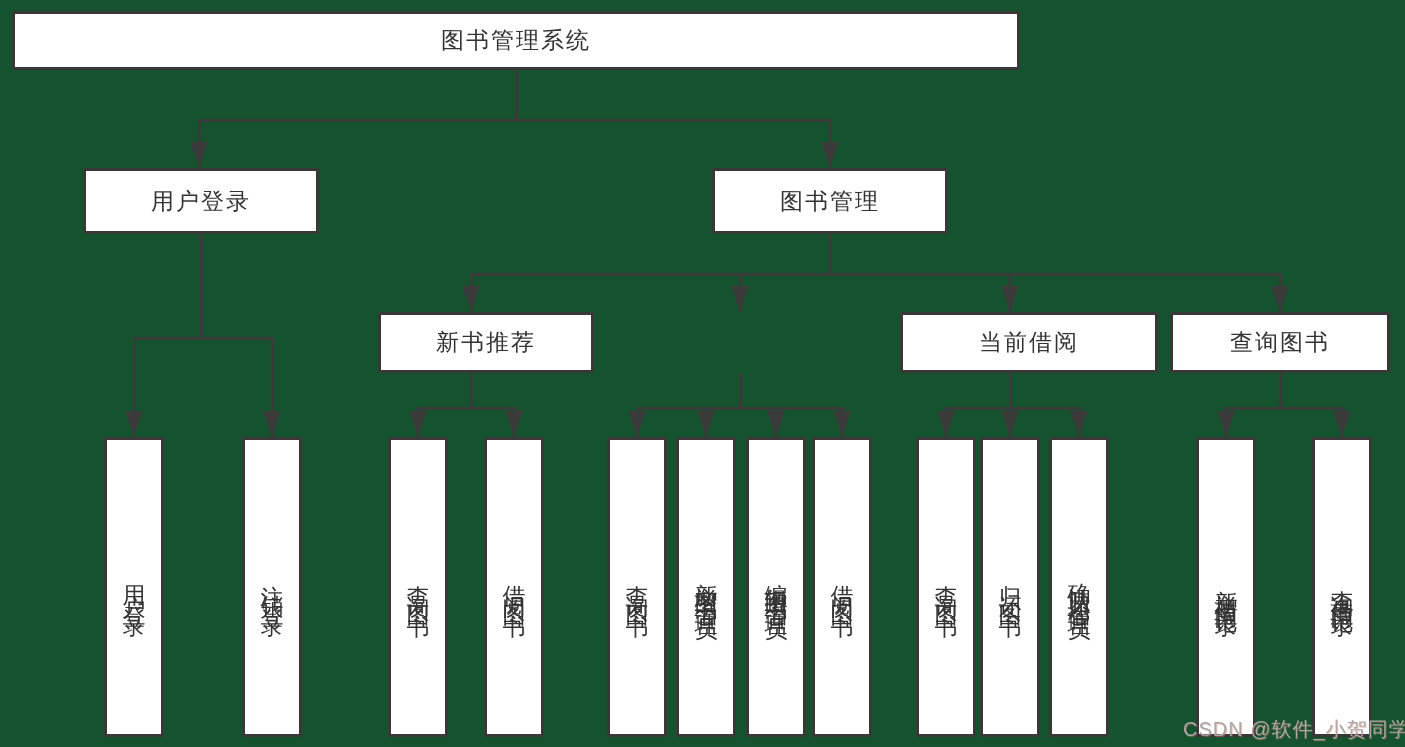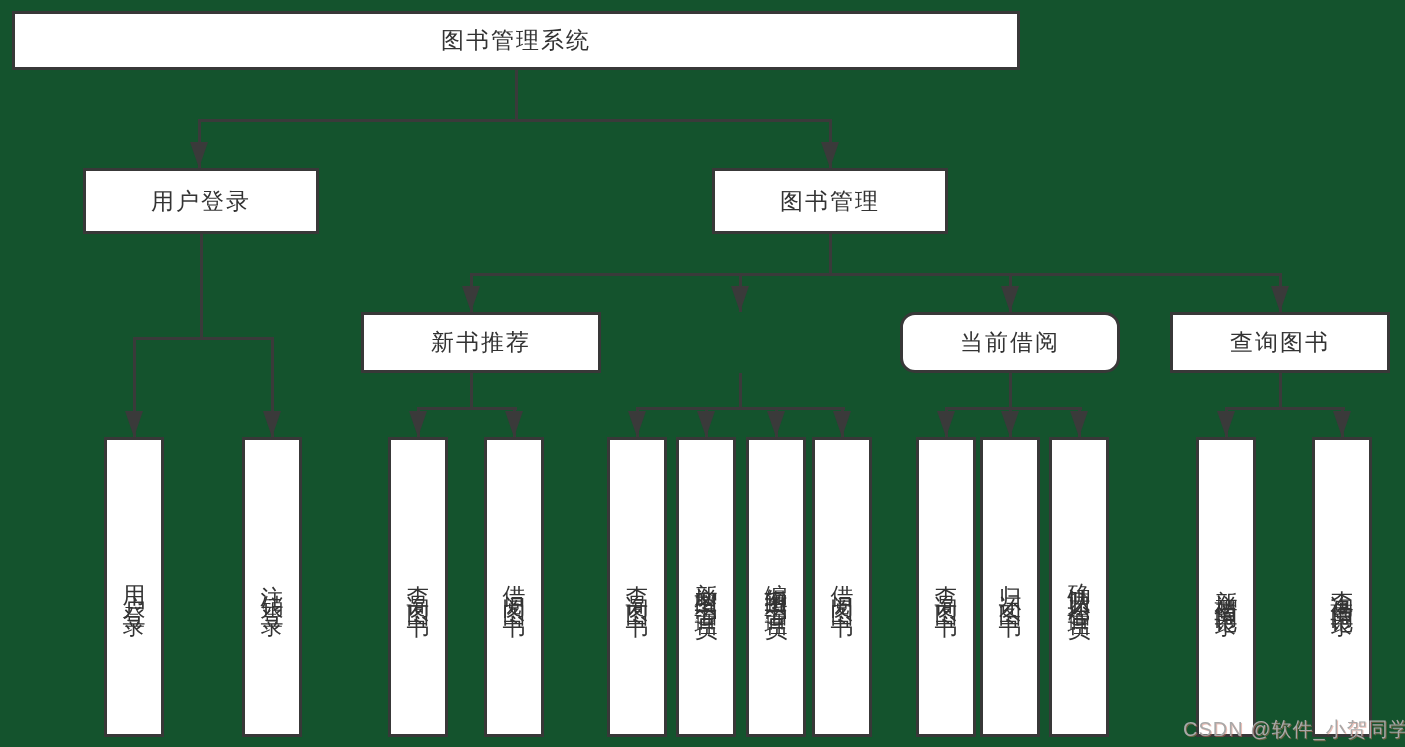--- a/index.html
+++ b/index.html
@@ -90,24 +90,24 @@
   <div class="hline" style="left:470px;top:273px;width:812px;"></div>
   <div class="vline" style="left:470px;top:273px;height:39px;"></div>
   <div class="arrow" style="left:462px;top:286px;"></div>
   <div class="vline" style="left:739px;top:273px;height:39px;"></div>
   <div class="arrow" style="left:731px;top:286px;"></div>
   <div class="vline" style="left:1009px;top:273px;height:39px;"></div>
   <div class="arrow" style="left:1001px;top:286px;"></div>
   <div class="vline" style="left:1279px;top:273px;height:39px;"></div>
   <div class="arrow" style="left:1271px;top:286px;"></div>
 
-  <div class="node" style="left:361px;top:312px;width:240px;height:61px;">
+  <div class="node" style="left:378px;top:312px;width:216px;height:61px;">
     <span>新书推荐</span>
   </div>
-  <div class="node" style="left:900px;top:312px;width:220px;height:61px;border-radius:15px;">
+  <div class="node" style="left:900px;top:312px;width:258px;height:61px;">
     <span>当前借阅</span>
   </div>
   <div class="node" style="left:1170px;top:312px;width:220px;height:61px;">
     <span>查询图书</span>
   </div>
 
   <div class="vline" style="left:470px;top:373px;height:37px;"></div>
   <div class="hline" style="left:417px;top:407px;width:100px;"></div>
   <div class="vline" style="left:417px;top:407px;height:30px;"></div>
   <div class="arrow" style="left:409px;top:411px;"></div>

